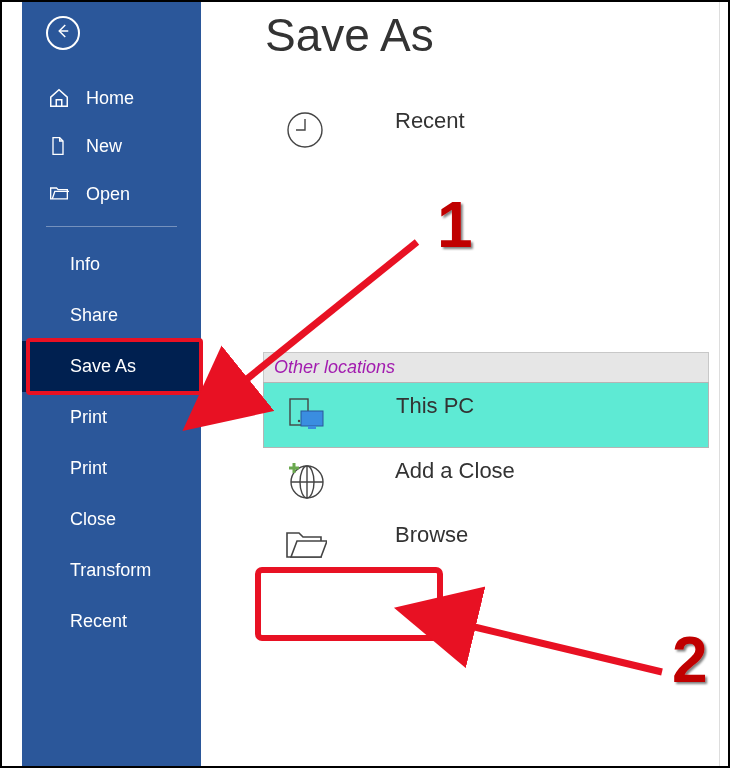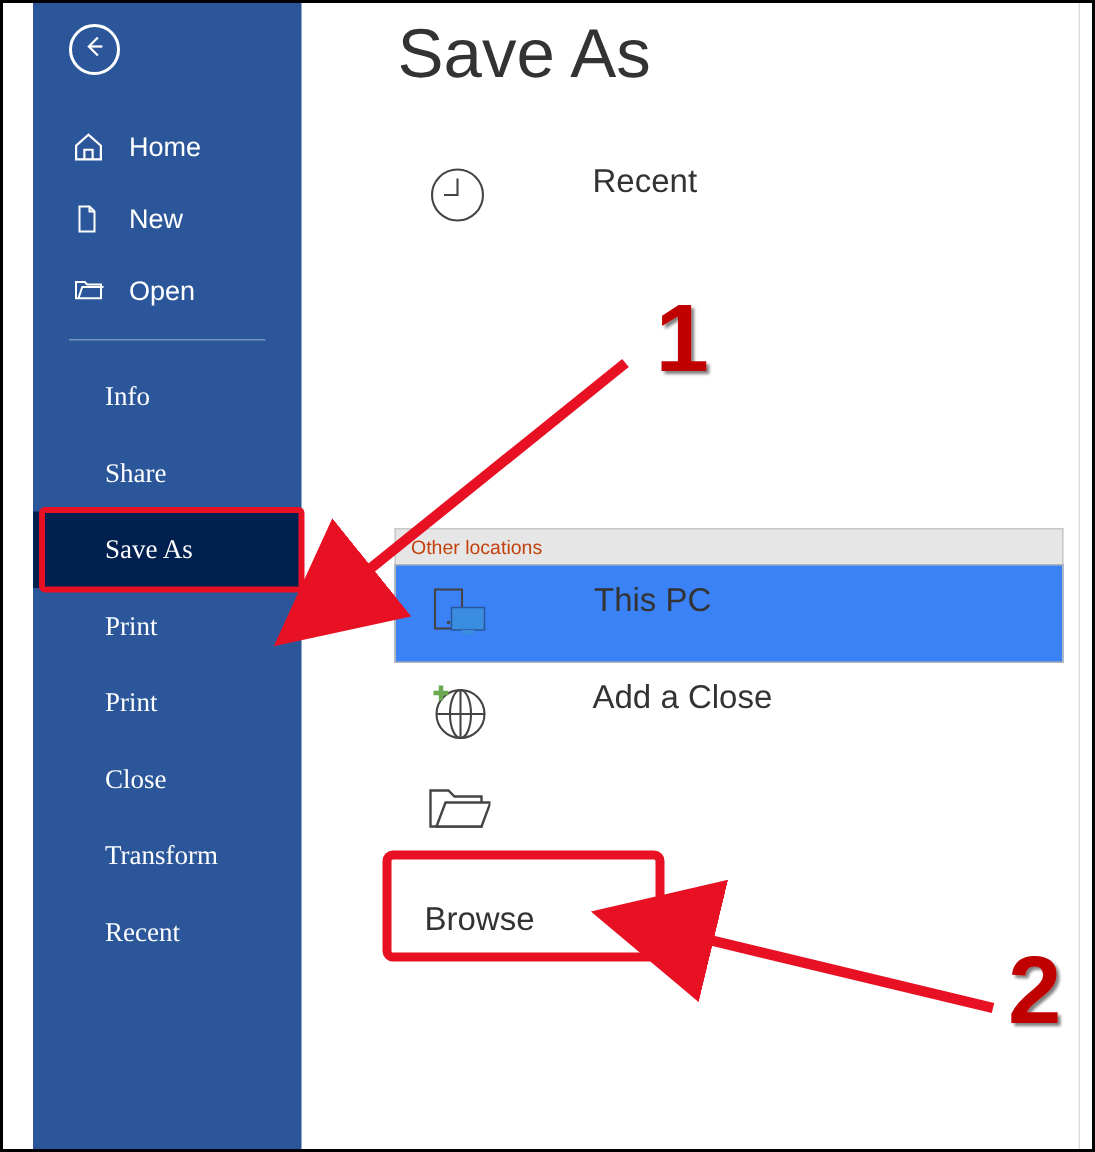--- a/index.html
+++ b/index.html
@@ -41,21 +41,20 @@
     }
     .nav-item .icon {
       width: 22px; height: 22px;
       margin-right: 16px;
       flex-shrink: 0;
     }
     .nav-sub {
       padding: 15px 26px 15px 48px;
       font-size: 18px;
       cursor: pointer;
-      font-family: Liberation Serif, serif;
     }
     .divider {
       border-top: 1px solid rgba(255,255,255,0.35);
       margin: 8px 24px 12px 24px;
     }
     .nav-sub.active-wrap {
       position: relative;
     }
     .nav-sub.active {
       background: #002050;
@@ -100,29 +99,30 @@
       display: flex;
       align-items: center;
       justify-content: center;
     }
     .loc-label {
       font-size: 22px;
       color: #333;
     }
     .section-header {
       background: #e6e6e6;
-      color: #c2410c;
-      font-size: 13px;
+      color: #a21caf;
+      font-size: 18px;
       padding: 4px 10px;
       margin: 190px 10px 0 40px;
       border: 1px solid #c8c8c8;
       border-bottom: none;
+      font-style: italic;
     }
     .loc-item.selected {
-      background: #3b82f6;
+      background: #5eead4;
       border: 1px solid #b5b5b5;
       margin-top: 0;
     }
     .annot-overlay {
       position: absolute;
       left: 0; top: 0;
       width: 730px; height: 768px;
       pointer-events: none;
     }
   </style>
@@ -219,21 +219,21 @@
           <path d="M8 24 H40 M24 8 V40"></path>
           <ellipse cx="24" cy="24" rx="7" ry="16"></ellipse>
           <g stroke="#6aa84f" stroke-width="3">
               <path d="M6 10 H16 M11 5 V15"></path>
             </g>
         </svg>
       </span>
       <span class="loc-label">Add a Close</span>
     </div>
 
-    <div class="loc-item" style="position:relative;flex-direction:column;">
+    <div class="loc-item" style="position:relative;">
       <span class="loc-icon">
         <svg width="44" height="38" viewBox="0 0 44 38" fill="none" stroke="#444" stroke-width="1.6">
           <path d="M4 8 H16 L20 12 H38 V32 H4 Z"></path>
           <path d="M8 32 L14 16 H44 L38 32 Z" fill="#fff"></path>
         </svg>
       </span>
       <span class="loc-label">Browse</span>
     </div>
   </div>
 </div>

